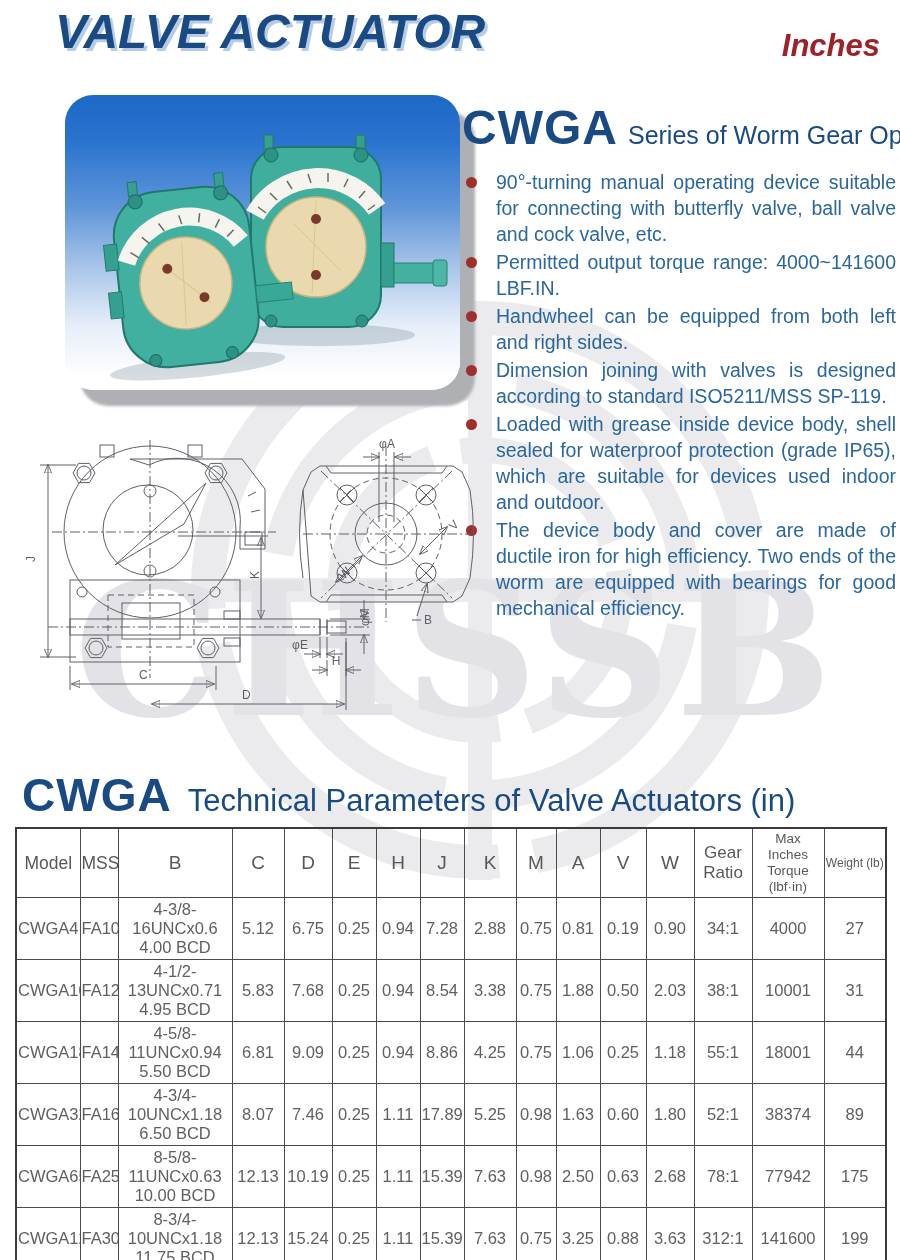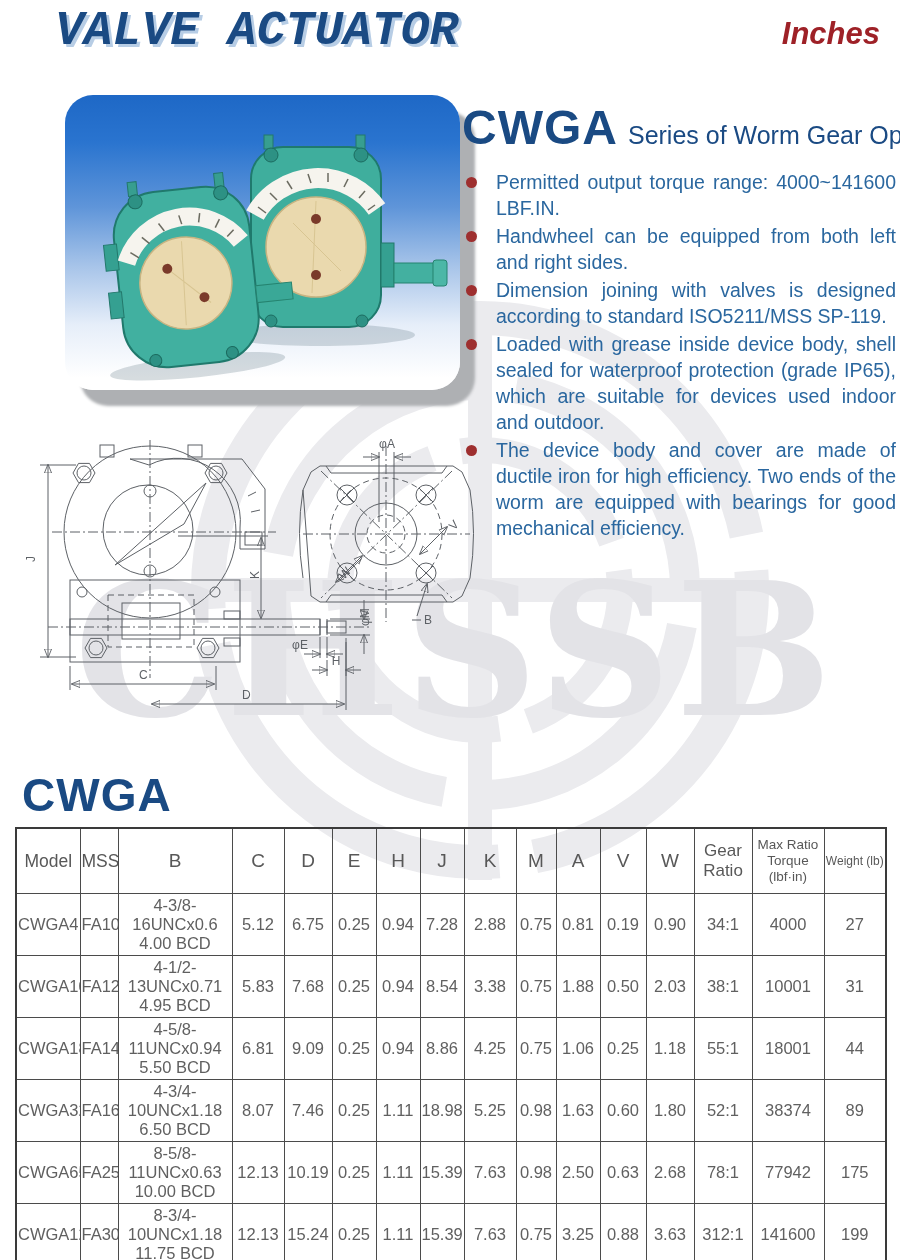--- a/index.html
+++ b/index.html
@@ -3,22 +3,22 @@
 <meta charset="utf-8">
 <style>
   html,body{margin:0;padding:0;background:#fff;}
   .page{position:relative;width:900px;height:1260px;background:#ffffff;overflow:hidden;
         font-family:"Liberation Sans", sans-serif;}
   
   .watermark{position:absolute;left:55px;top:265px;z-index:0;}
   
   .masthead-title{position:absolute;left:55px;top:4px;z-index:1;
     font-size:48px;font-weight:bold;font-style:italic;color:#1a4a83;
-    letter-spacing:0px;text-shadow:3px 3px 0 #b7cde5;white-space:nowrap;font-family:Liberation Mono, monospace;}
-  .unit-label{position:absolute;right:20px;top:16px;z-index:1;
+    letter-spacing:0px;text-shadow:3px 3px 0 #b7cde5;white-space:nowrap;}
+  .unit-label{position:absolute;right:20px;top:28px;z-index:1;
     font-size:31px;font-weight:bold;font-style:italic;color:#9e2127;}
   
   .photo{position:absolute;left:65px;top:95px;width:395px;height:295px;z-index:1;
     border-radius:28px;
     background:linear-gradient(180deg,#1e68c6 0%,#2a74cf 16%,#5f95d9 38%,#a7c4e9 58%,#e6eef9 78%,#ffffff 96%);
     box-shadow:15px 16px 3px #aeb0b3;}
   .photo svg{position:absolute;left:0;top:0;}
   
   .series-head{position:absolute;left:462px;top:100px;z-index:1;display:flex;align-items:baseline;gap:10px;white-space:nowrap;}
   .series-code{font-size:48px;font-weight:bold;color:#1a4a83;letter-spacing:1px;}
@@ -134,20 +134,21 @@
       </g>
     </svg>
   </div>
 
   <div class="series-head">
     <span class="series-code">CWGA</span>
     <span class="series-sub">Series of Worm Gear Operators</span>
   </div>
 
   <ul class="features">
+    <li><span class="dot"></span><span>90°-turning manual operating device suitable for connecting with butterfly valve, ball valve and cock valve, etc.</span></li>
     <li><span class="dot"></span><span>Permitted output torque range: 4000~141600 LBF.IN.</span></li>
     <li><span class="dot"></span><span>Handwheel can be equipped from both left and right sides.</span></li>
     <li><span class="dot"></span><span>Dimension joining with valves is designed according to standard ISO5211/MSS SP-119.</span></li>
     <li><span class="dot"></span><span>Loaded with grease inside device body, shell sealed for waterproof protection (grade IP65), which are suitable for devices used indoor and outdoor.</span></li>
     <li><span class="dot"></span><span>The device body and cover are made of ductile iron for high efficiency. Two ends of the worm are equipped with bearings for good mechanical efficiency.</span></li>
   </ul>
 
   <svg class="drawing" width="465" height="335" viewBox="0 0 465 335">
     <defs>
       <marker id="arr" viewBox="0 0 10 10" refX="9" refY="5" markerWidth="9" markerHeight="9" orient="auto-start-reverse">
@@ -258,20 +259,21 @@
       <line x1="344" y1="124" x2="318" y2="150" marker-start="url(#arr)" marker-end="url(#arr)"></line>
       <text x="322" y="147" transform="rotate(-47 325 143)">W</text>
       <line x1="409" y1="152" x2="399" y2="184" marker-start="url(#arr)"></line>
       <line x1="394" y1="188" x2="403" y2="188"></line>
       <text x="406" y="192">B</text>
     </g>
   </svg>
 
   <div class="table-head">
     <span class="tbl-code">CWGA</span>
+    <span class="tbl-title">Technical Parameters of Valve Actuators (in)</span>
   </div>
 
   <table class="params">
     <colgroup id="cols">
         <col style="width: 64px;">
         <col style="width: 38px;">
         <col style="width: 114px;">
         <col style="width: 52px;">
         <col style="width: 48px;">
         <col style="width: 44px;">
@@ -295,21 +297,21 @@
           <th class="th-letter">D</th>
           <th class="th-letter">E</th>
           <th class="th-letter">H</th>
           <th class="th-letter">J</th>
           <th class="th-letter">K</th>
           <th class="th-letter">M</th>
           <th class="th-letter">A</th>
           <th class="th-letter">V</th>
           <th class="th-letter">W</th>
           <th class="th-gear">Gear Ratio</th>
-          <th class="th-torque">Max Ratio Torque (lbf·in)</th>
+          <th class="th-torque">Max Inches Torque (lbf·in)</th>
           <th class="th-weight">Weight (lb)</th>
         </tr>
       </thead>
     <tbody id="tbody">
         <tr>
           <td class="c-model">CWGA4</td>
           <td class="c-mss">FA10</td>
           <td class="c-b">
             <div>4-3/8-16UNCx0.6</div>
             <div>4.00 BCD</div>
@@ -374,21 +376,21 @@
           <td class="c-model">CWGA32</td>
           <td class="c-mss">FA16</td>
           <td class="c-b">
             <div>4-3/4-10UNCx1.18</div>
             <div>6.50 BCD</div>
           </td>
           <td>8.07</td>
           <td>7.46</td>
           <td>0.25</td>
           <td>1.11</td>
-          <td>18.98</td>
+          <td>17.89</td>
           <td>5.25</td>
           <td>0.98</td>
           <td>1.63</td>
           <td>0.60</td>
           <td>1.80</td>
           <td>52:1</td>
           <td>38374</td>
           <td>89</td>
         </tr>
         <tr>

